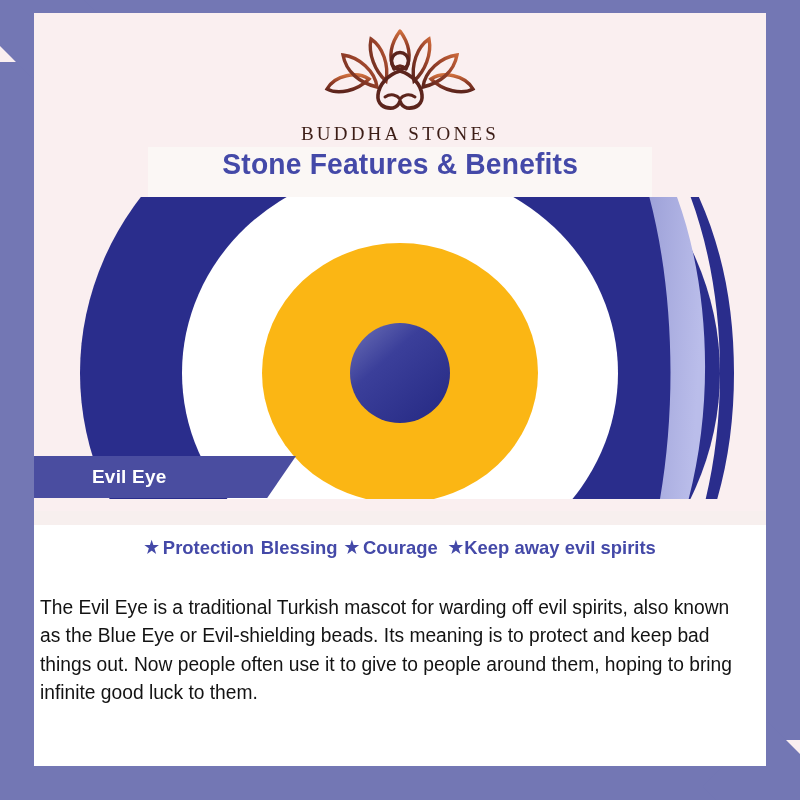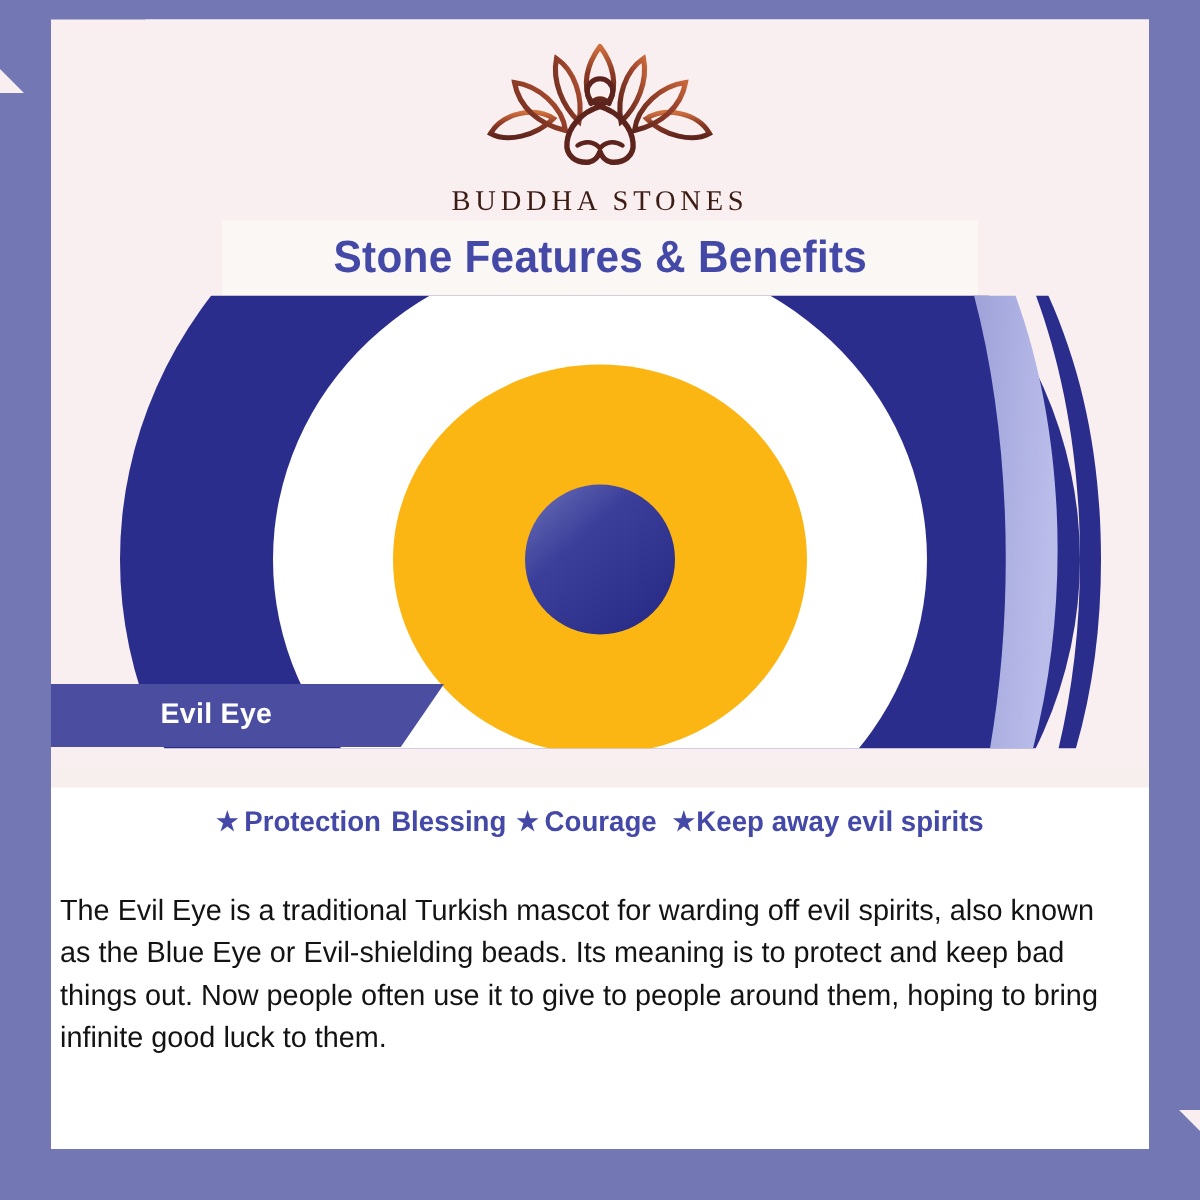--- a/index.html
+++ b/index.html
@@ -85,21 +85,21 @@
 
   
   .title-banner {
     position: absolute;
     left: 114px;
     top: 134px;
     width: 504px;
     height: 50px;
     background: #fbf7f5;
     display: flex;
-    align-items: center;
+    align-items: flex-start;
     justify-content: center;
   }
   .title-text {
     font-size: 30px;
     font-weight: 700;
     color: #4449a8;
     letter-spacing: 0.2px;
     white-space: nowrap;
     transform: scaleX(0.94);
   }
@@ -122,21 +122,21 @@
     left: 0;
     top: 443px;
     height: 42px;
     width: 262px;
     background: #4a4da0;
     clip-path: polygon(0 0, 100% 0, 89% 100%, 0 100%);
     display: flex;
     align-items: center;
   }
   .eye-badge-label {
-    margin-left: 73px;
+    margin-left: 58px;
     color: #ffffff;
     font-size: 19px;
     font-weight: 700;
     letter-spacing: 0.2px;
   }
 
   
   .card {
     position: absolute;
     left: 0;

